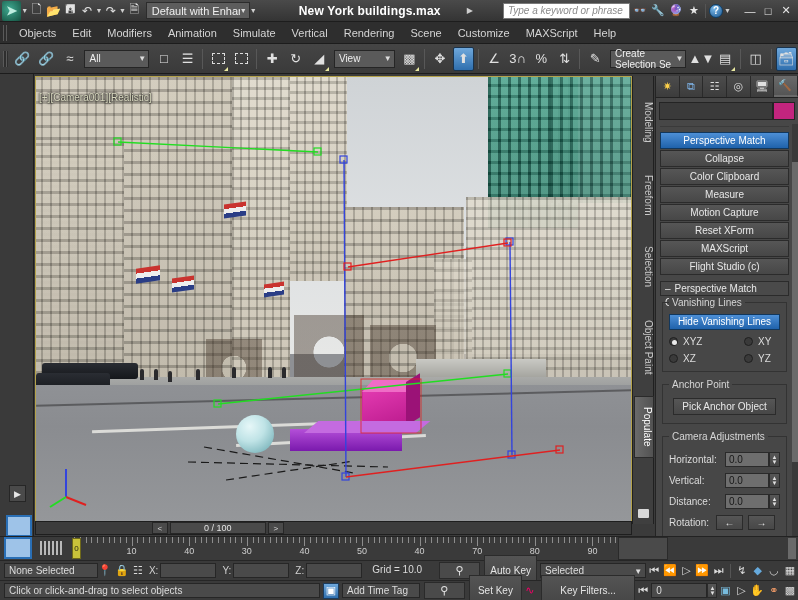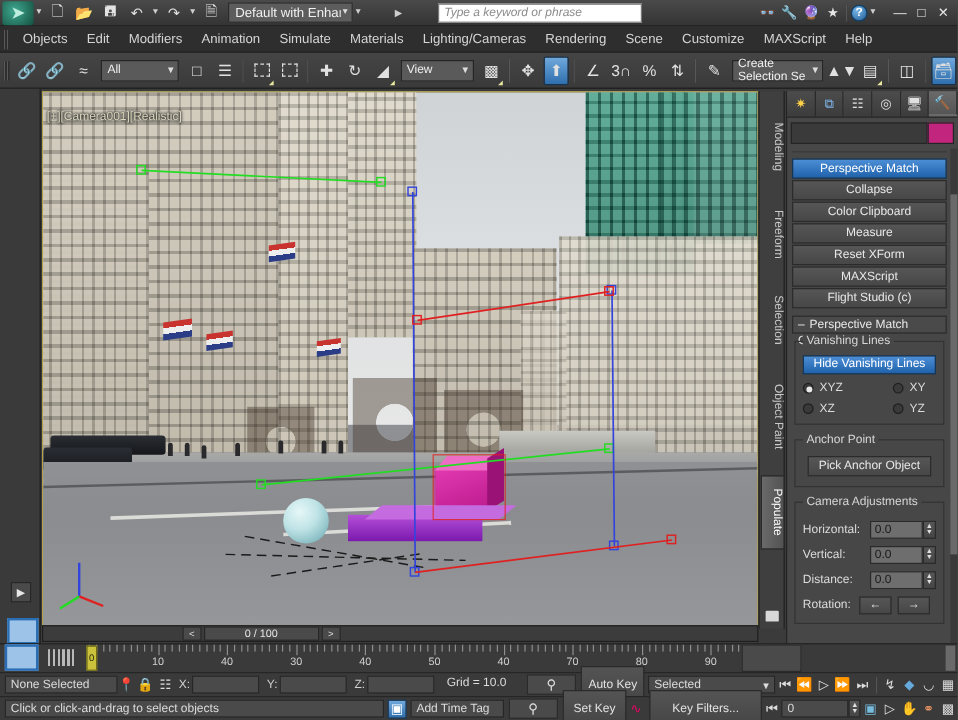--- a/index.html
+++ b/index.html
@@ -273,20 +273,21 @@
     <div class="qicon">↶</div>
     <div class="tiny-caret">▼</div>
     <div class="qicon">↷</div>
     <div class="tiny-caret">▼</div>
     <div class="qicon">🗎</div>
     <div class="wsdrop">
       <span>Default with Enhanc</span>
       <b style="font-size:7px;color:#ddd">▼</b>
     </div>
     <div class="tiny-caret">▼</div>
+    <div class="doctitle">New York buildings.max</div>
     <div style="margin-left:26px;font-size:8px;color:#cfcfcf">▶</div>
     <div class="searchbox">
       <span>Type a keyword or phrase</span>
     </div>
     <div class="tb-right">
       <div class="wbtn">👓</div>
       <div class="wbtn">🔧</div>
       <div class="wbtn">🔮</div>
       <div class="wbtn">★</div>
       <div class="divv"></div>
@@ -299,22 +300,21 @@
     </div>
   </div>
 
   <div class="menubar">
     <div class="grip"></div>
     <div class="menuitem">Objects</div>
     <div class="menuitem">Edit</div>
     <div class="menuitem">Modifiers</div>
     <div class="menuitem">Animation</div>
     <div class="menuitem">Simulate</div>
-    <div class="menuitem">Materials</div>
-    <div class="menuitem">Lighting/Cameras</div>
+    <div class="menuitem">Vertical</div>
     <div class="menuitem">Rendering</div>
     <div class="menuitem">Scene</div>
     <div class="menuitem">Customize</div>
     <div class="menuitem">MAXScript</div>
     <div class="menuitem">Help</div>
   </div>
 
   <div class="maintb">
     <div class="grip"></div>
     <div class="tbtn">🔗</div>
@@ -523,20 +523,21 @@
       </div>
 
     <div class="cpbody">
 
       <div style="height:3px;border-top:1px solid #3a3a3a;margin-bottom:3px;"></div>
 
       <button class="mbtn sel">Perspective Match</button>
       <button class="mbtn">Collapse</button>
       <button class="mbtn">Color Clipboard</button>
       <button class="mbtn">Measure</button>
+      <button class="mbtn">Motion Capture</button>
       <button class="mbtn">Reset XForm</button>
       <button class="mbtn">MAXScript</button>
       <button class="mbtn">Flight Studio (c)</button>
 
       <div class="rollup">
         <span style="margin-right:4px;color:#e8e8e8">–</span><span>Perspective Match Controls</span>
       </div>
 
       <div class="grp">
         <div class="gt">Vanishing Lines</div>

